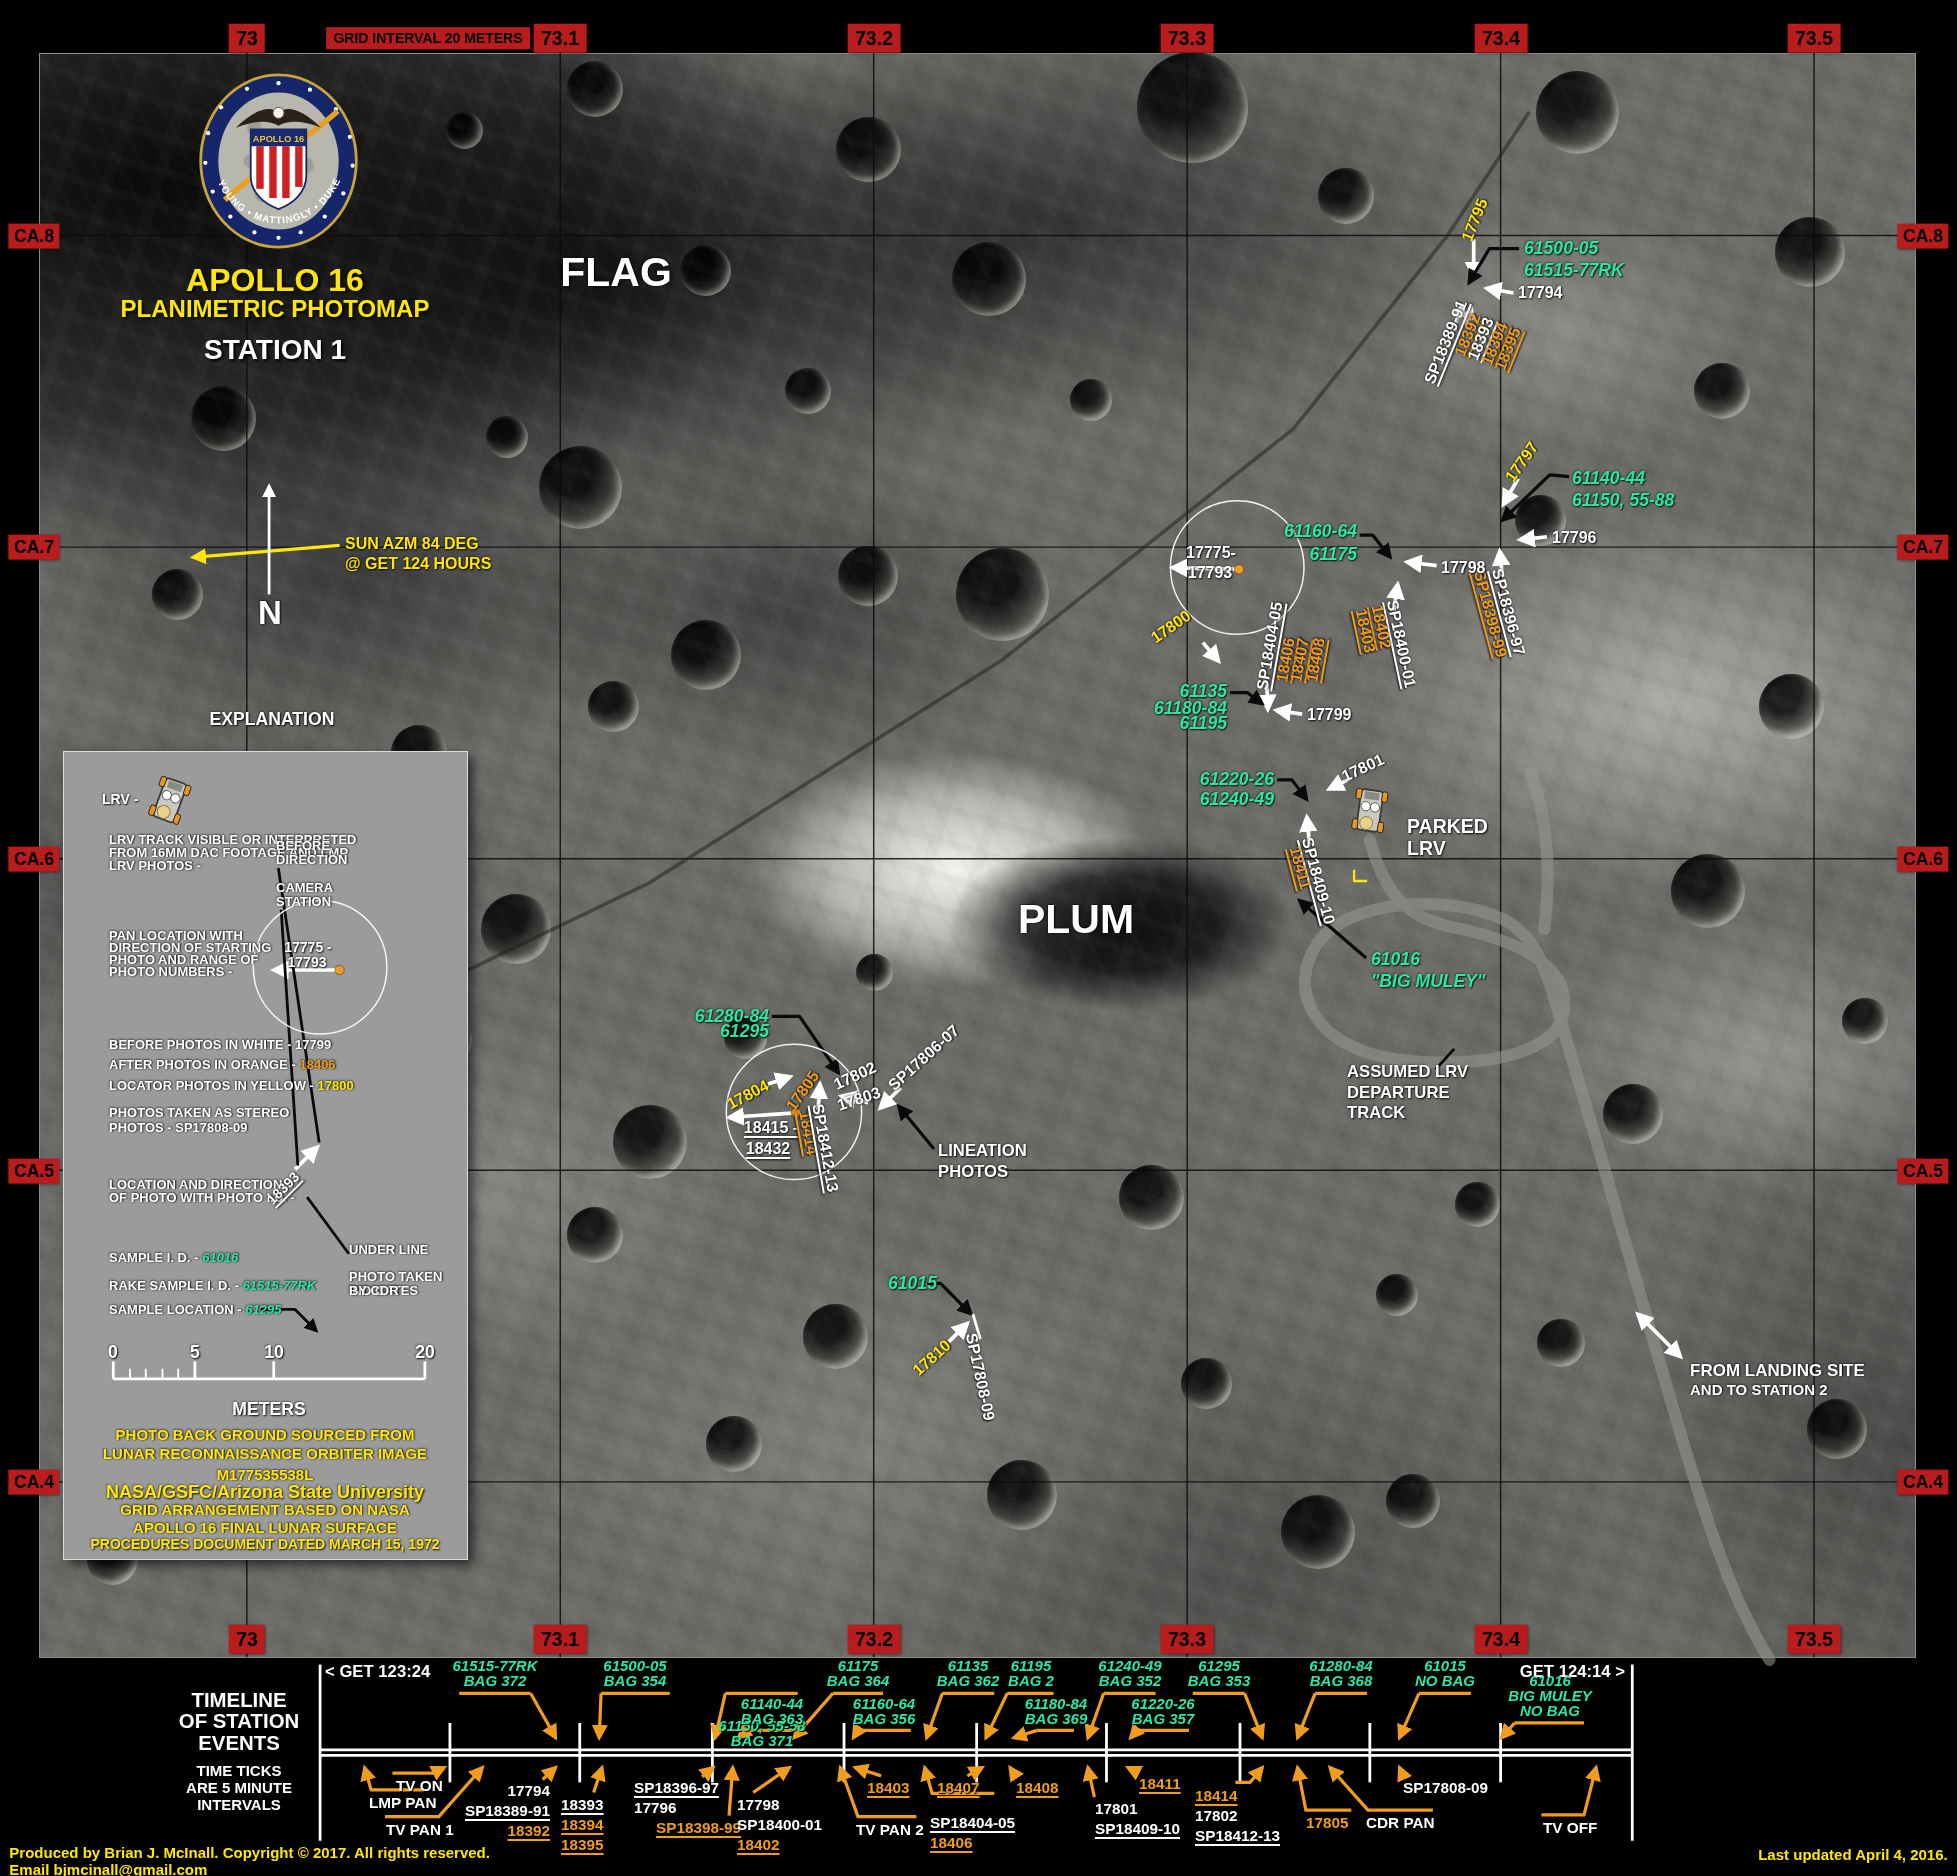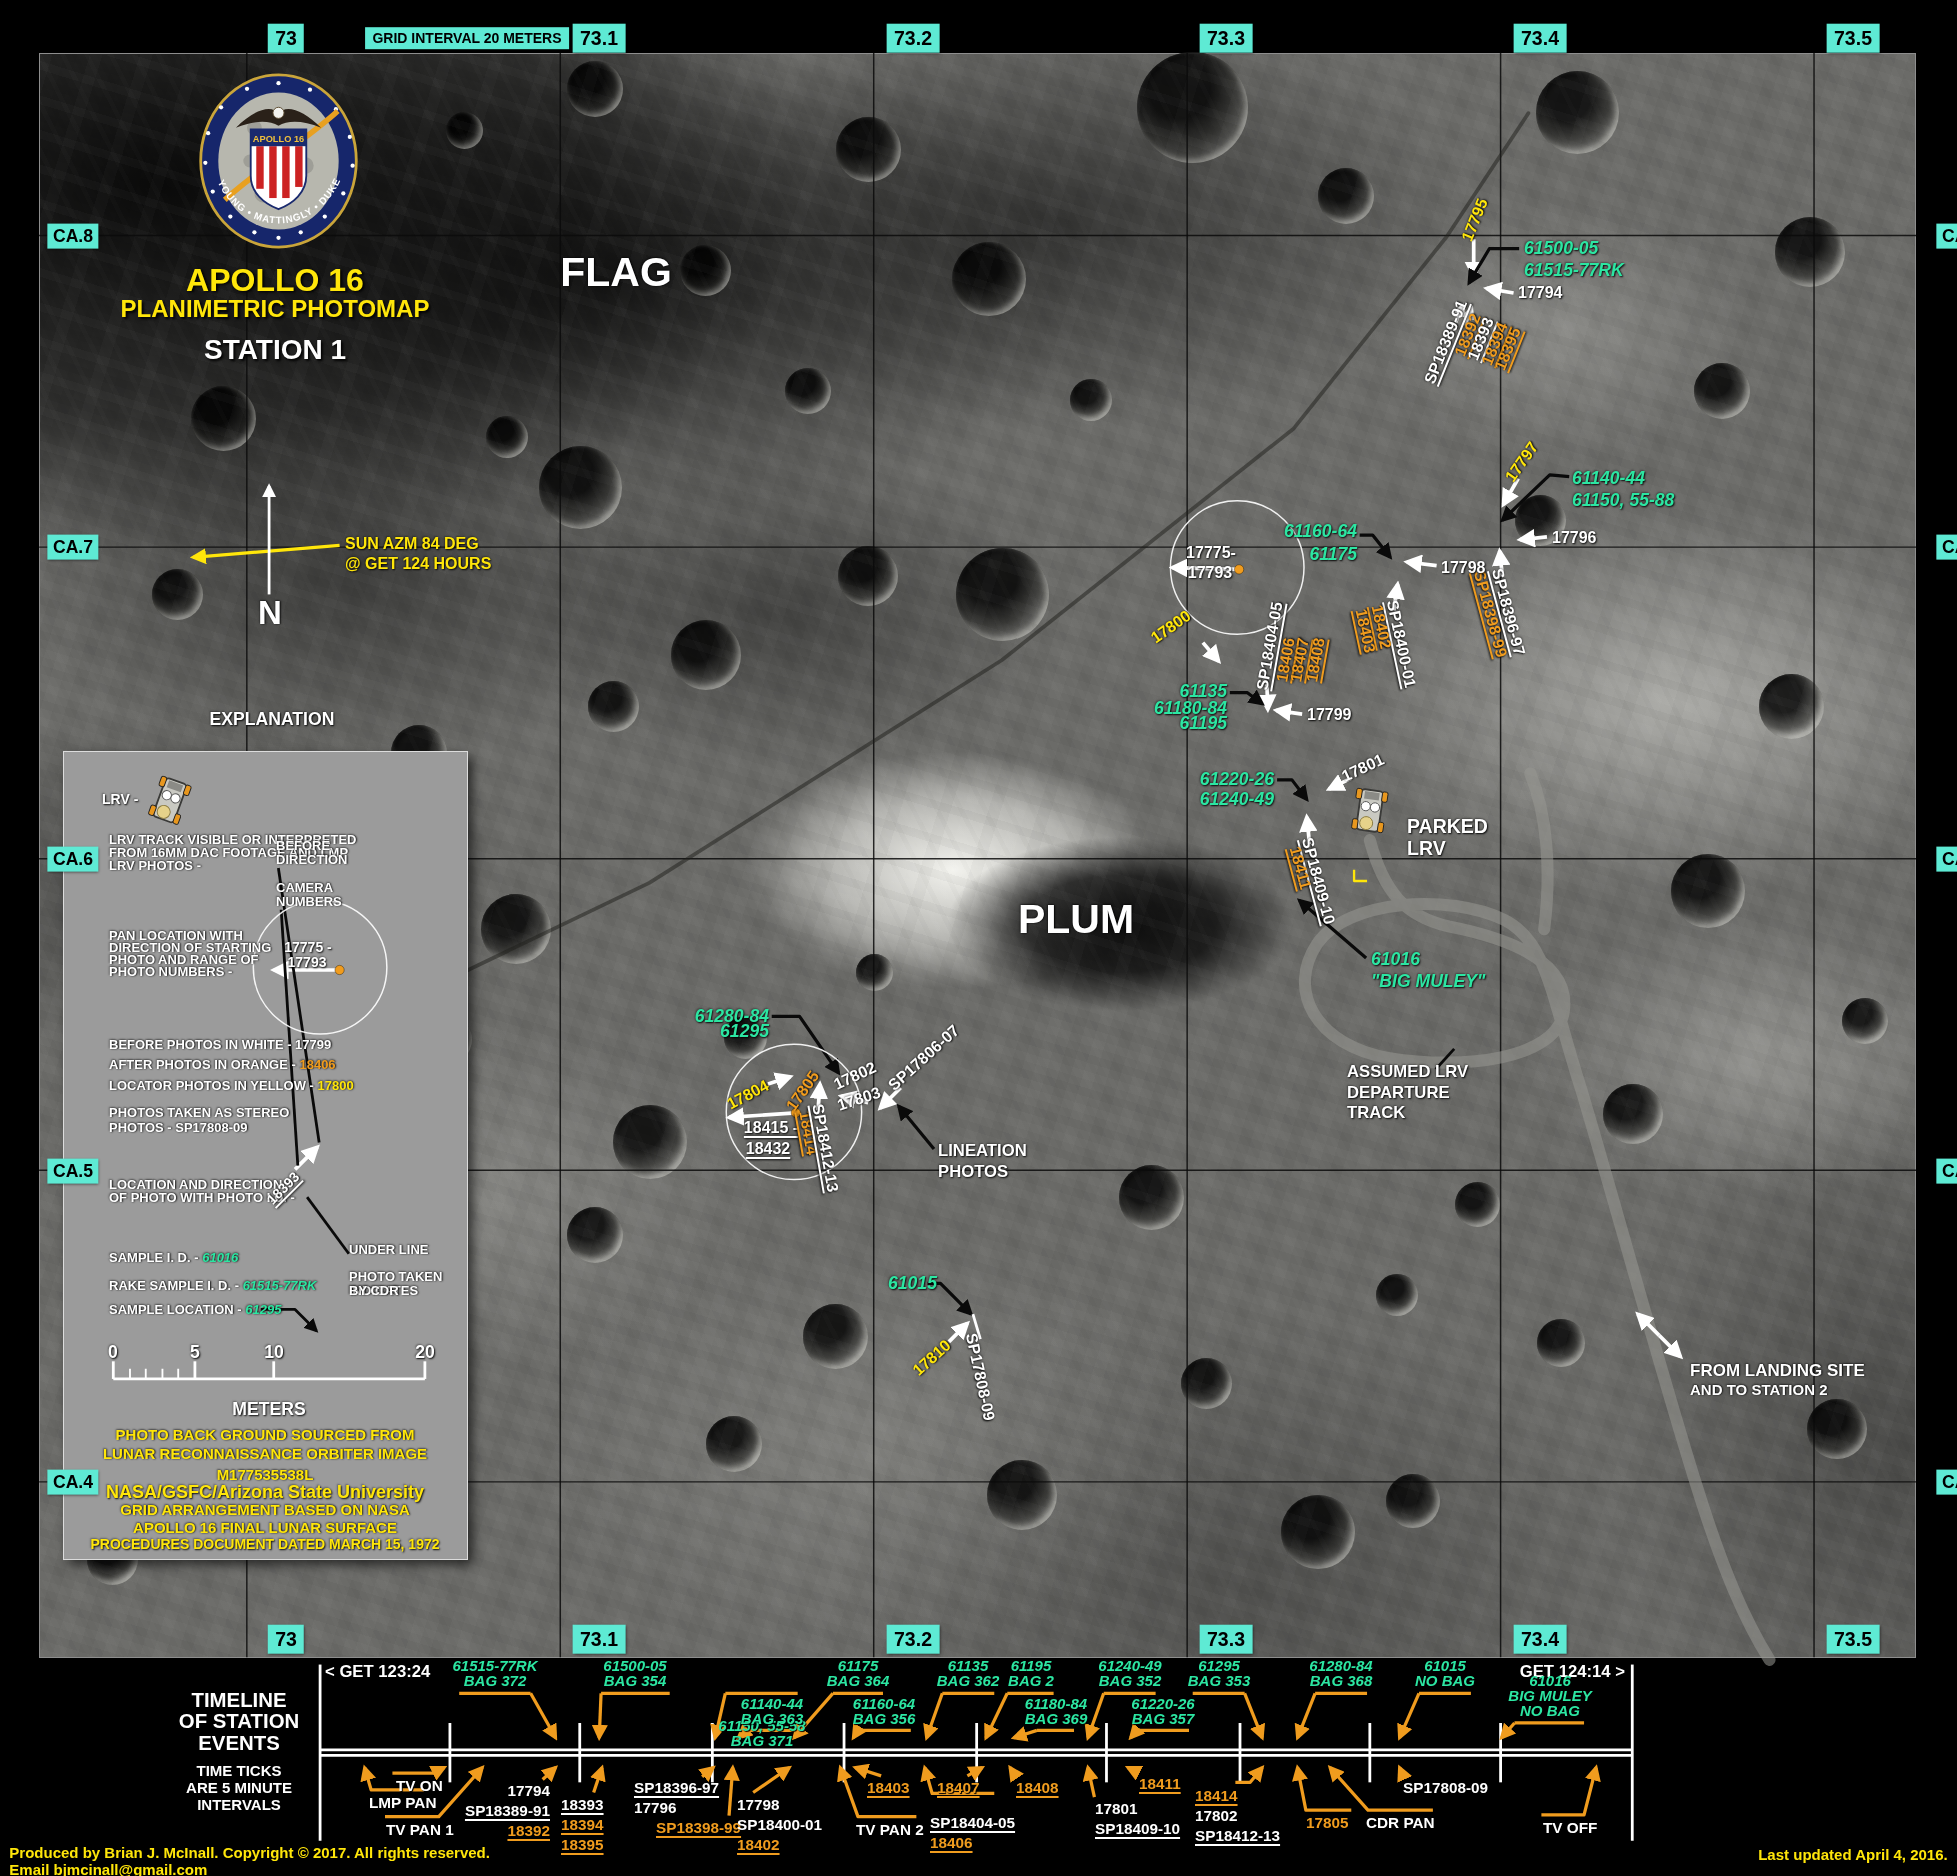--- a/index.html
+++ b/index.html
@@ -38,22 +38,22 @@
   #lowsvg{z-index:2;} #legendbox{z-index:3;} #patch{z-index:4;} #overlay{z-index:5;}
   #labels{position:absolute;left:0;top:0;width:100%;height:100%;z-index:6;pointer-events:none;}
   #boxes{position:absolute;left:0;top:0;width:100%;height:100%;z-index:7;pointer-events:none;}
   #legendbox{position:absolute;left:63px;top:751px;width:405px;height:809px;background:#9b9b9b;
     border:1.9px solid #dcdcdc;box-sizing:border-box;box-shadow:4.6px 4.6px 11px rgba(0,0,0,.65);}
   .lbl{position:absolute;font-weight:bold;white-space:nowrap;line-height:1;
        text-shadow:0.9px 0.9px 1.9px rgba(0,0,0,.95), -0.9px -0.9px 1.9px rgba(0,0,0,.35);}
   .cw{color:#ffffff}.co{color:#f09c1e}.cy{color:#ffe60a}.cg{color:#2ce6a2}
   .i{font-style:italic}
   .u{text-decoration:underline;text-underline-offset:2.8px;text-decoration-thickness:1.9px;}
-  .gridbox{position:absolute;background:#5eead4;color:#000;font-weight:bold;font-size:19.5px;
-    padding:2.8px 7.4px;transform:translate(-50%,-50%);box-shadow:0.9px 0.9px 2.8px rgba(0,0,0,.6);white-space:nowrap;z-index:7;margin-left:39px;}
+  .gridbox{position:absolute;background:#b91c1c;color:#000;font-weight:bold;font-size:19.5px;
+    padding:2.8px 7.4px;transform:translate(-50%,-50%);box-shadow:0.9px 0.9px 2.8px rgba(0,0,0,.6);white-space:nowrap;z-index:7;}
   .bindtxt{position:absolute;font-weight:bold;white-space:nowrap;z-index:6;}
   .t1{left:275px;top:280px;font-size:32px;color:#ffe60a;transform:translate(-50%,-50%);text-shadow:1.9px 1.9px 2.8px #000;}
   .t2{left:275px;top:309px;font-size:24px;color:#ffe60a;transform:translate(-50%,-50%);text-shadow:1.9px 1.9px 2.8px #000;}
   .t3{left:275px;top:350px;font-size:28px;color:#fff;transform:translate(-50%,-50%);text-shadow:1.9px 1.9px 2.8px #000;}
   .tlh{color:#fff;transform:translateX(-50%);text-align:center;text-shadow:0.9px 0.9px 1.9px #000;}
   .f{color:#ffe60a;font-size:15px;text-shadow:0.9px 0.9px 0.9px #000;}
   .tlA{position:absolute;color:#2ce6a2;font-style:italic;font-weight:bold;font-size:15px;line-height:15px;
        text-align:center;transform:translateX(-50%);white-space:nowrap;z-index:6;text-shadow:0.9px 0.9px 0.9px #000;}
   .tlB{position:absolute;font-weight:bold;font-size:15.3px;line-height:20px;white-space:nowrap;z-index:6;text-shadow:0.9px 0.9px 0.9px #000;}
 </style>
@@ -438,21 +438,21 @@
     <div class="lbl cw" style="left: 308px; top: 947px; font-size: 14px; transform-origin: 50% 50%; transform: translate(-50%, -50%);">17775 -</div>
     <div class="lbl cw" style="left: 307px; top: 962px; font-size: 14px; transform-origin: 50% 50%; transform: translate(-50%, -50%);">17793</div>
     <div class="lbl cw" style="left: 109px; top: 1044px; font-size: 13px; transform-origin: 0px 50%; transform: translate(0px, -50%);"><span class="cw">BEFORE PHOTOS IN WHITE - </span><span class="cw">17799</span></div>
     <div class="lbl cw" style="left: 109px; top: 1064px; font-size: 13px; transform-origin: 0px 50%; transform: translate(0px, -50%);"><span class="cw">AFTER PHOTOS IN ORANGE - </span><span class="co">18406</span></div>
     <div class="lbl cw" style="left: 109px; top: 1085px; font-size: 13px; transform-origin: 0px 50%; transform: translate(0px, -50%);"><span class="cw">LOCATOR PHOTOS IN YELLOW - </span><span class="cy">17800</span></div>
     <div class="lbl cw" style="left: 109px; top: 1112px; font-size: 13px; transform-origin: 0px 50%; transform: translate(0px, -50%);">PHOTOS TAKEN AS STEREO</div>
     <div class="lbl cw" style="left: 109px; top: 1127px; font-size: 13px; transform-origin: 0px 50%; transform: translate(0px, -50%);">PHOTOS - SP17808-09</div>
     <div class="lbl cw" style="left: 276px; top: 845px; font-size: 13px; transform-origin: 0px 50%; transform: translate(0px, -50%);">BEFORE</div>
     <div class="lbl cw" style="left: 276px; top: 859px; font-size: 13px; transform-origin: 0px 50%; transform: translate(0px, -50%);">DIRECTION</div>
     <div class="lbl cw" style="left: 276px; top: 887px; font-size: 13px; transform-origin: 0px 50%; transform: translate(0px, -50%);">CAMERA</div>
-    <div class="lbl cw" style="left: 276px; top: 901px; font-size: 13px; transform-origin: 0px 50%; transform: translate(0px, -50%);">NUMBERS</div>
+    <div class="lbl cw" style="left: 276px; top: 901px; font-size: 13px; transform-origin: 0px 50%; transform: translate(0px, -50%);">STATION</div>
     <div class="lbl cw" style="left: 109px; top: 1184px; font-size: 13px; transform-origin: 0px 50%; transform: translate(0px, -50%);">LOCATION AND DIRECTION</div>
     <div class="lbl cw" style="left: 109px; top: 1197px; font-size: 13px; transform-origin: 0px 50%; transform: translate(0px, -50%);">OF PHOTO WITH PHOTO I.D. -</div>
     <div class="lbl cw u" style="left: 283px; top: 1188px; font-size: 14px; transform-origin: 50% 50%; transform: translate(-50%, -50%) rotate(-45deg);">18393</div>
     <div class="lbl cw" style="left: 349px; top: 1249px; font-size: 13px; transform-origin: 0px 50%; transform: translate(0px, -50%);">UNDER LINE</div>
     <div class="lbl cw" style="left: 349px; top: 1262px; font-size: 13px; transform-origin: 0px 50%; transform: translate(0px, -50%); margin-top: 28px;">INDICATES</div>
     <div class="lbl cw" style="left: 349px; top: 1276px; font-size: 13px; transform-origin: 0px 50%; transform: translate(0px, -50%);">PHOTO TAKEN</div>
     <div class="lbl cw" style="left: 349px; top: 1290px; font-size: 13px; transform-origin: 0px 50%; transform: translate(0px, -50%);">BY CDR</div>
     <div class="lbl cw" style="left: 109px; top: 1257px; font-size: 13px; transform-origin: 0px 50%; transform: translate(0px, -50%);"><span class="cw">SAMPLE I. D. - </span><span class="cg i">61016</span></div>
     <div class="lbl cw" style="left: 109px; top: 1285px; font-size: 13px; transform-origin: 0px 50%; transform: translate(0px, -50%);"><span class="cw">RAKE SAMPLE I. D. - </span><span class="cg i">61515-77RK</span></div>
     <div class="lbl cw" style="left: 109px; top: 1309px; font-size: 13px; transform-origin: 0px 50%; transform: translate(0px, -50%);"><span class="cw">SAMPLE LOCATION - </span><span class="cg i">61295</span></div>

